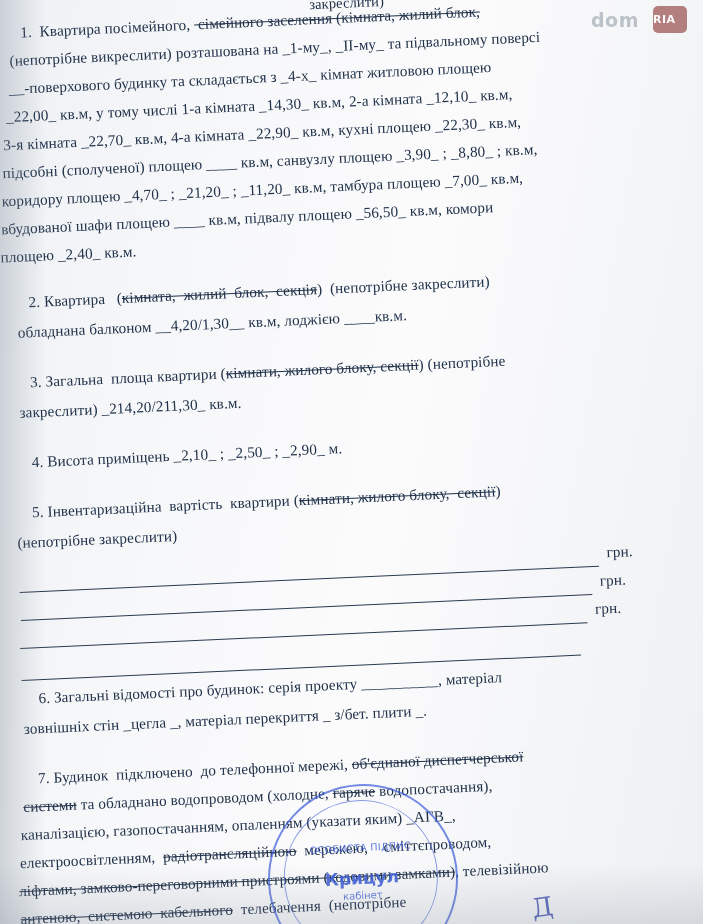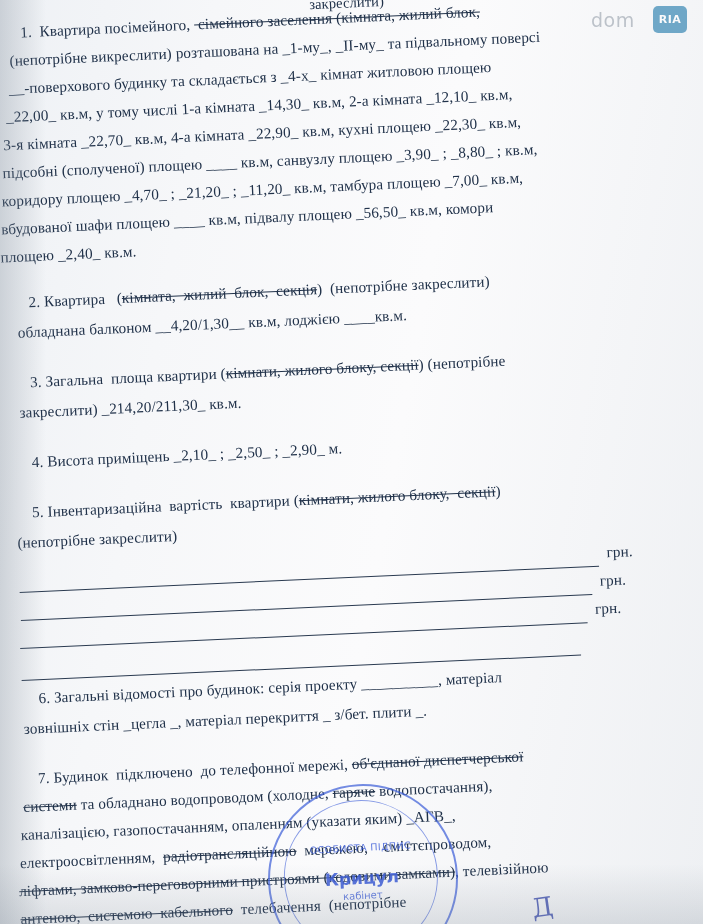--- a/index.html
+++ b/index.html
@@ -76,41 +76,40 @@
     position: absolute;
     right: 16px;
     top: 6px;
     width: 96px;
     height: 28px;
     opacity: 0.55;
   }
   #logo .logo-text {
     font-family: "DejaVu Sans", sans-serif;
     font-size: 19px;
-    font-weight: normal;
+    font-weight: bold;
     color: #8d97a3;
     letter-spacing: 0.5px;
     position: absolute;
     left: 0;
     top: 3px;
   }
   #logo .logo-badge {
     position: absolute;
     right: 0;
     top: 0;
     width: 34px;
     height: 27px;
     border-radius: 5px;
-    background: #0369a1;
+    background: #7f1d1d;
     color: #ffffff;
     font-family: "DejaVu Sans", sans-serif;
     font-size: 11px;
     font-weight: bold;
     line-height: 27px;
-    text-align: center;
     letter-spacing: 0.5px;
   }
 
   
   #stamp {
     position: absolute;
     left: 268px;
     top: 820px;
     width: 190px;
     height: 118px;

